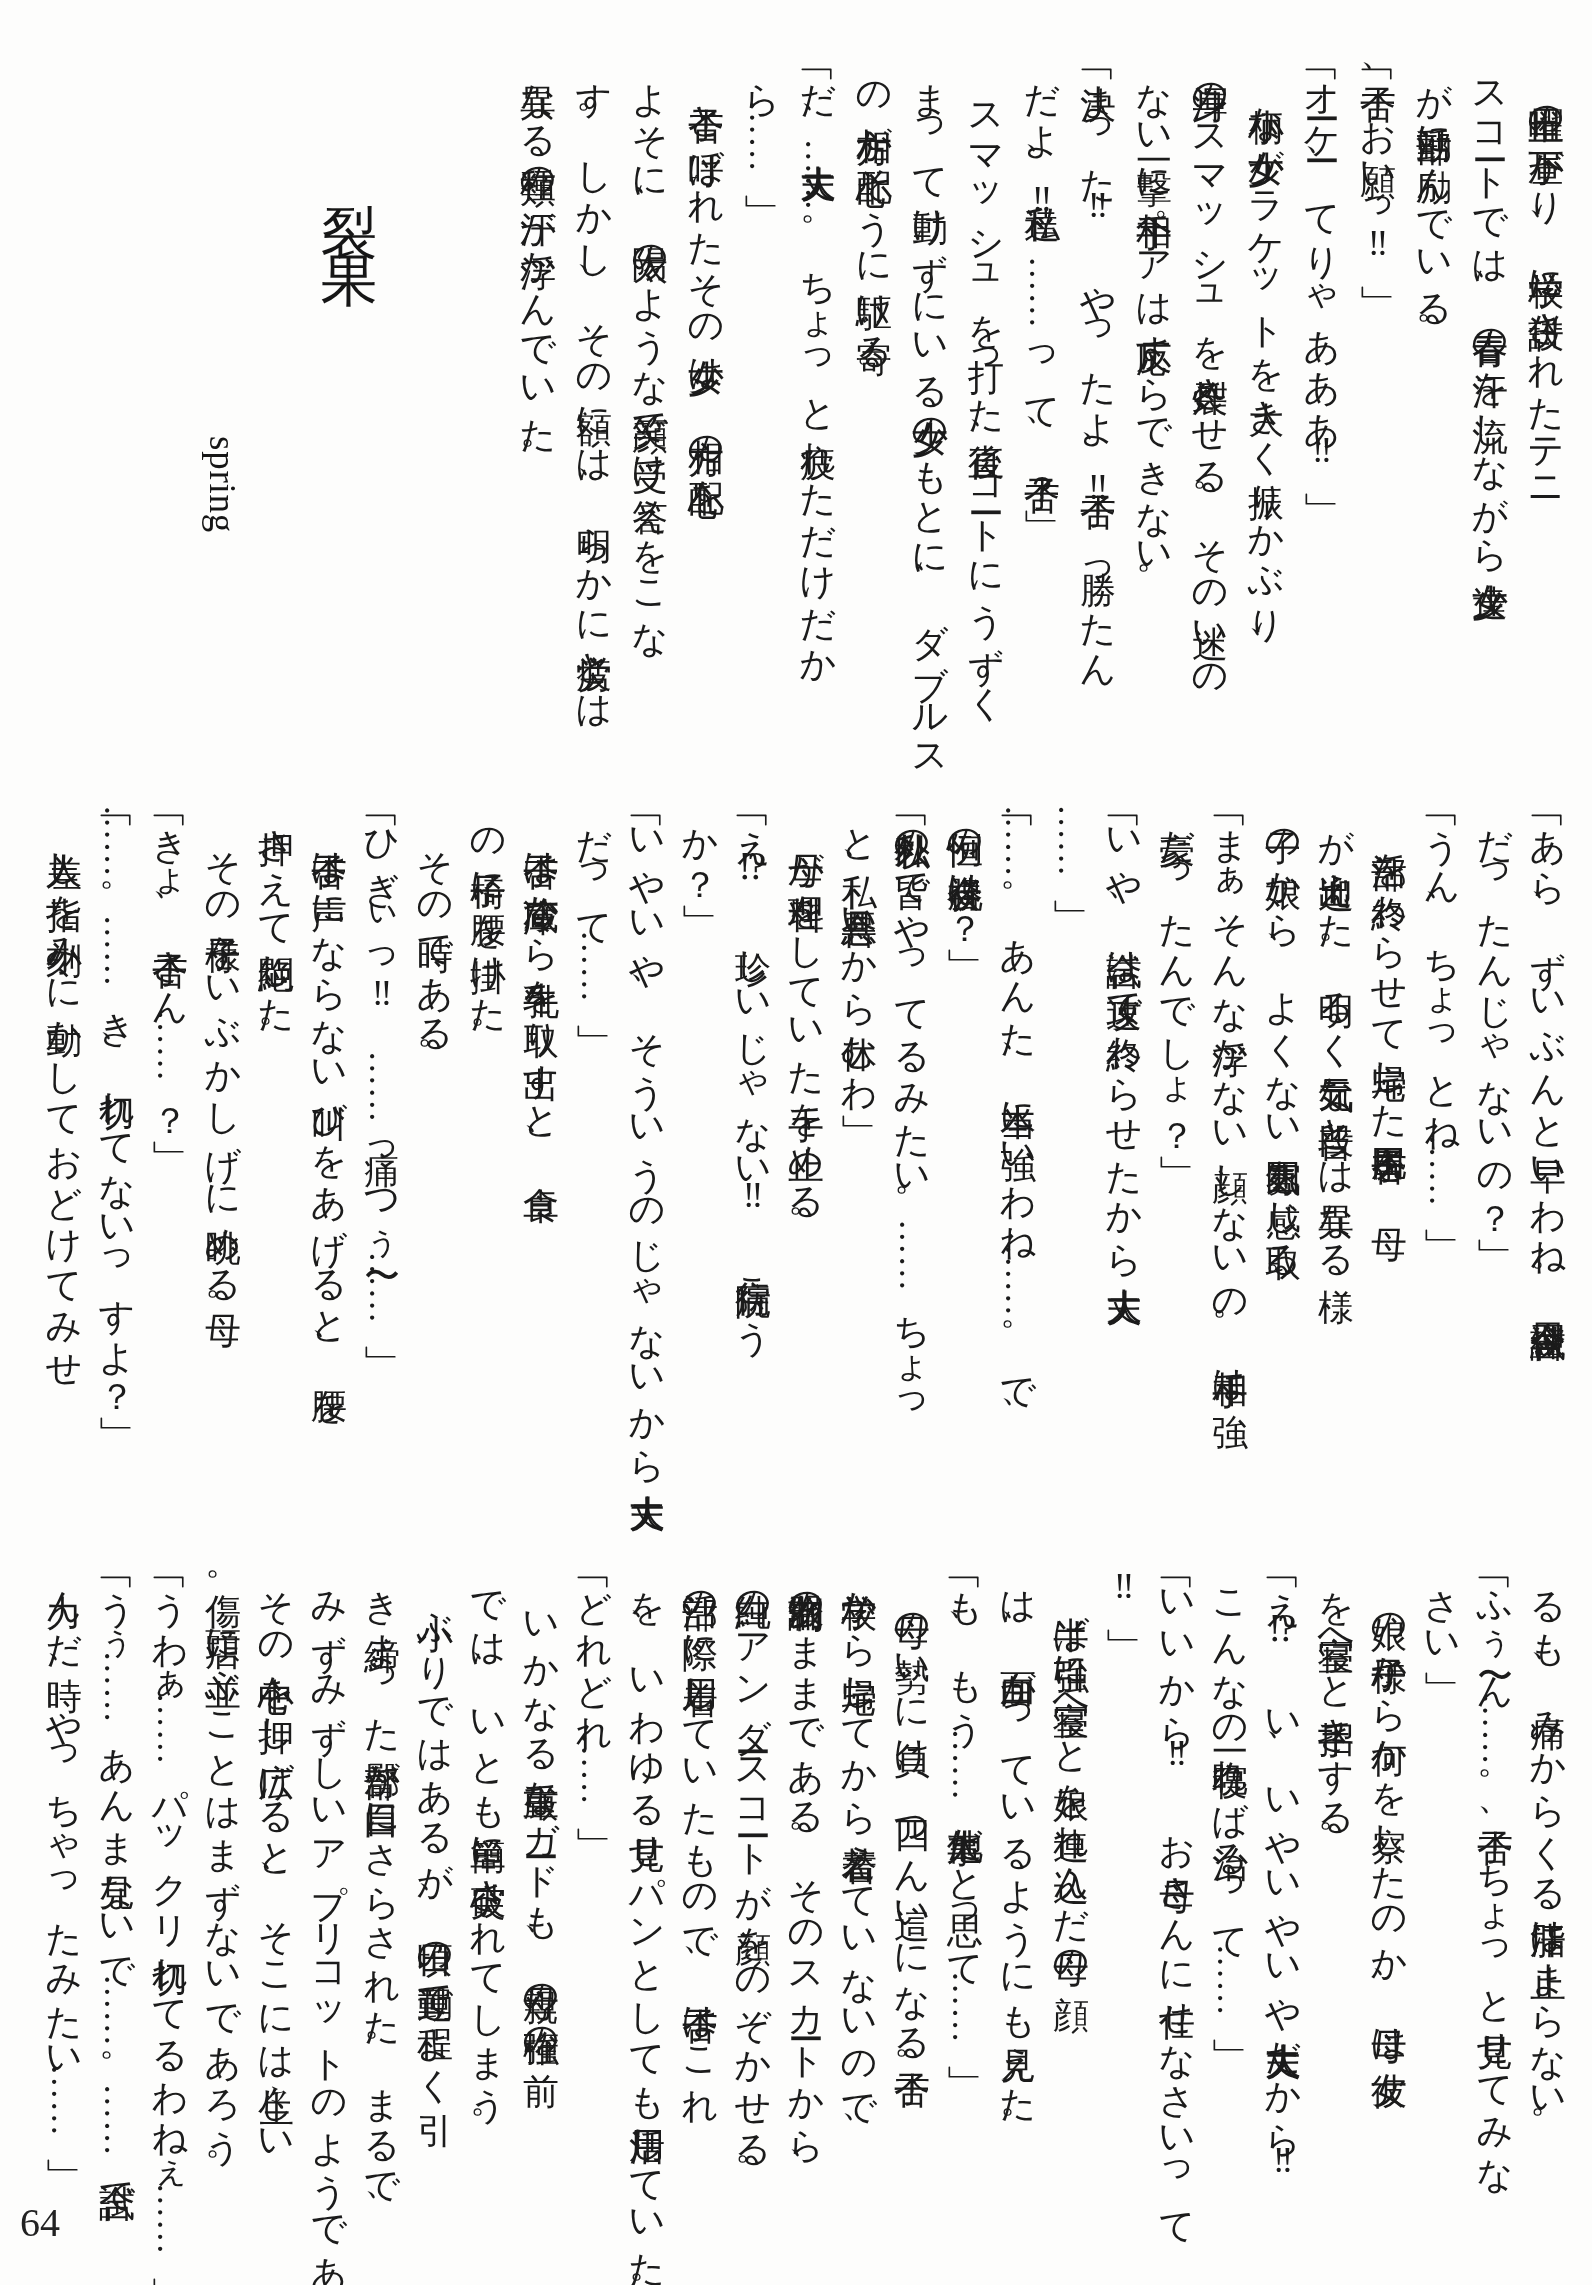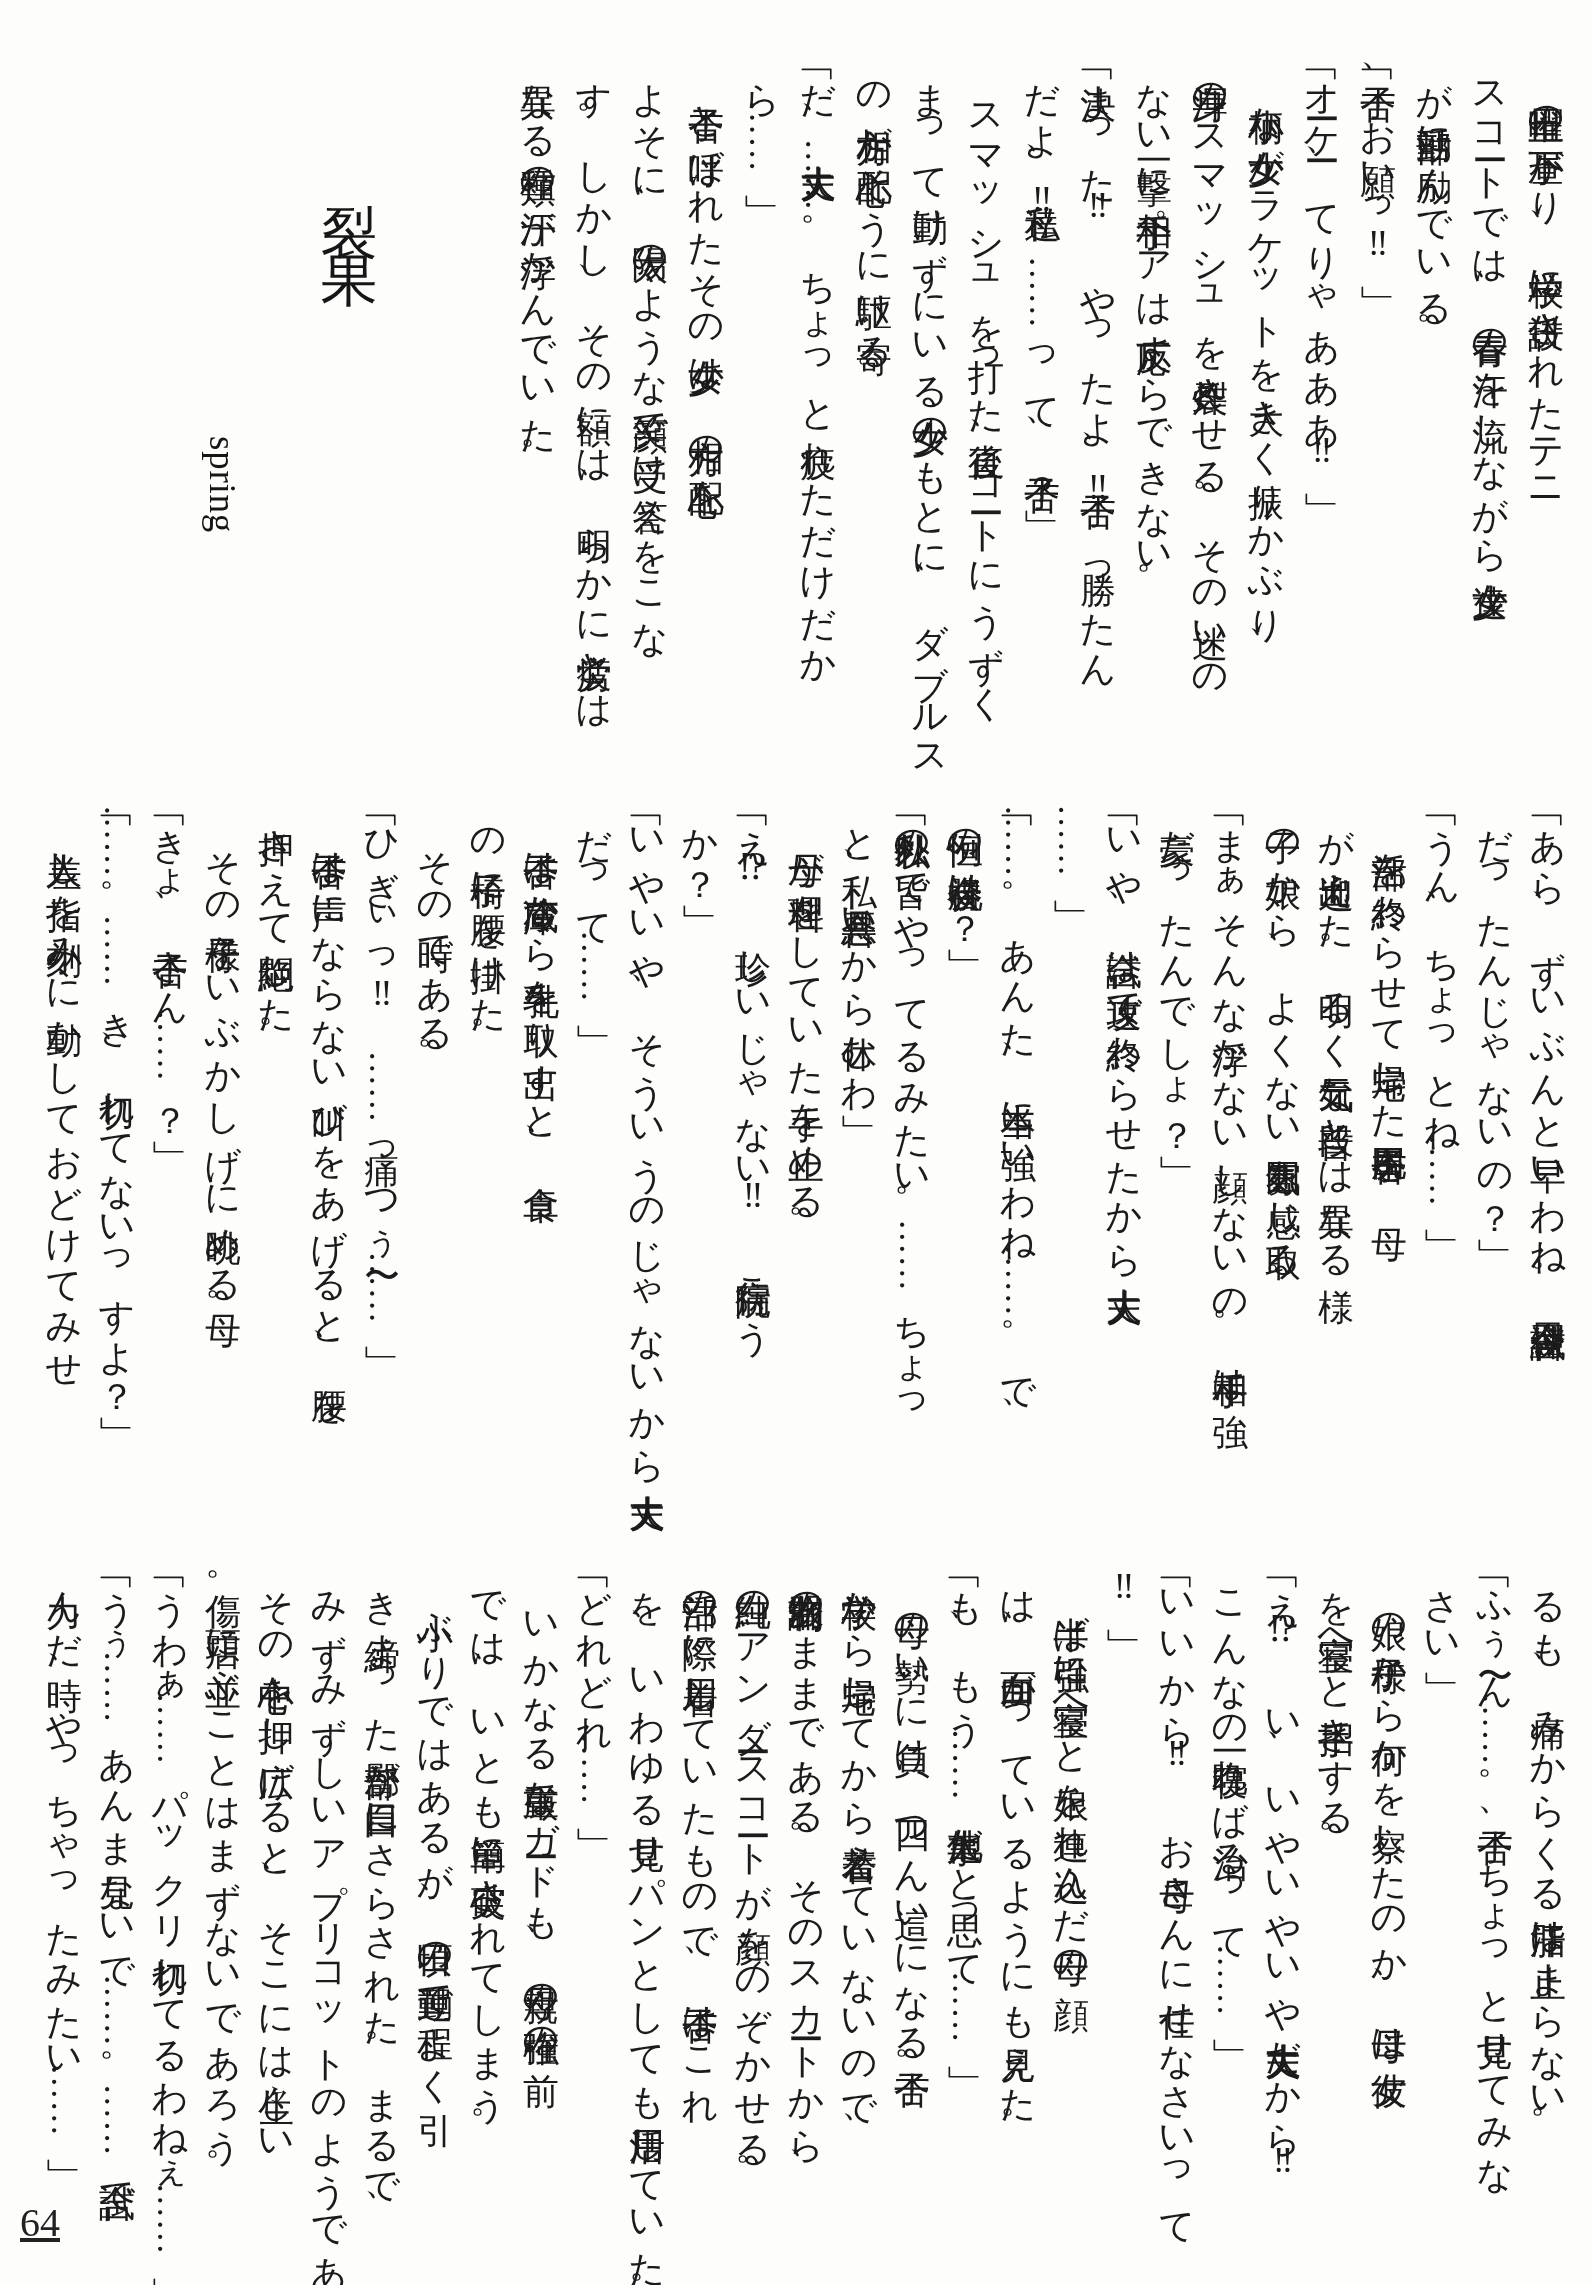--- a/index.html
+++ b/index.html
@@ -53,21 +53,20 @@
     font-size: 37px;
     letter-spacing: 0.02em;
     color: #161616;
   }
   .page-number {
     position: absolute;
     left: 20px;
     top: 2199px;
     font-size: 40px;
     color: #222222;
-    text-decoration: underline;
   }
 </style>
 </head>
 <body>
 
 <div class="page">
 
   <section class="band band1">
       <p class="vline indent">土曜日の昼下がり、学校に併設されたテニ</p>
       <p class="vline">スコートでは、青春の汗を流しながら少女達</p>

